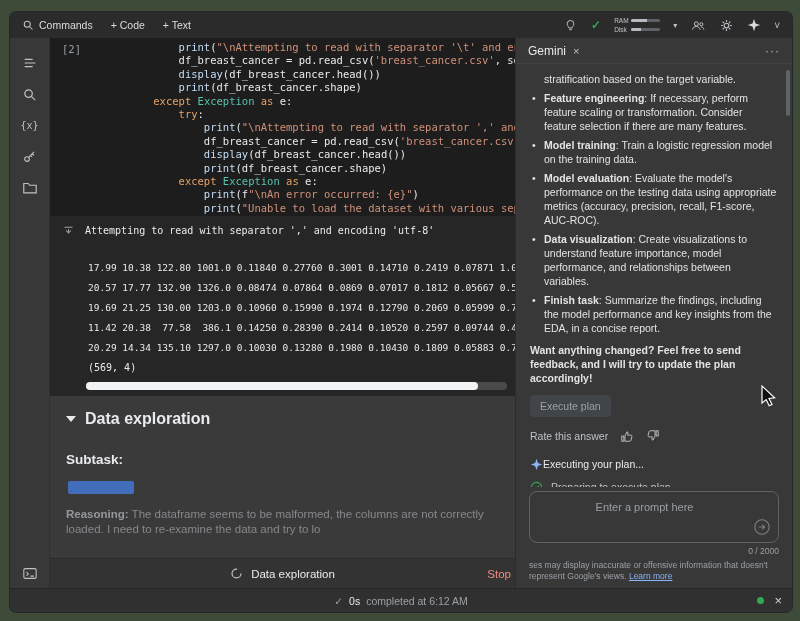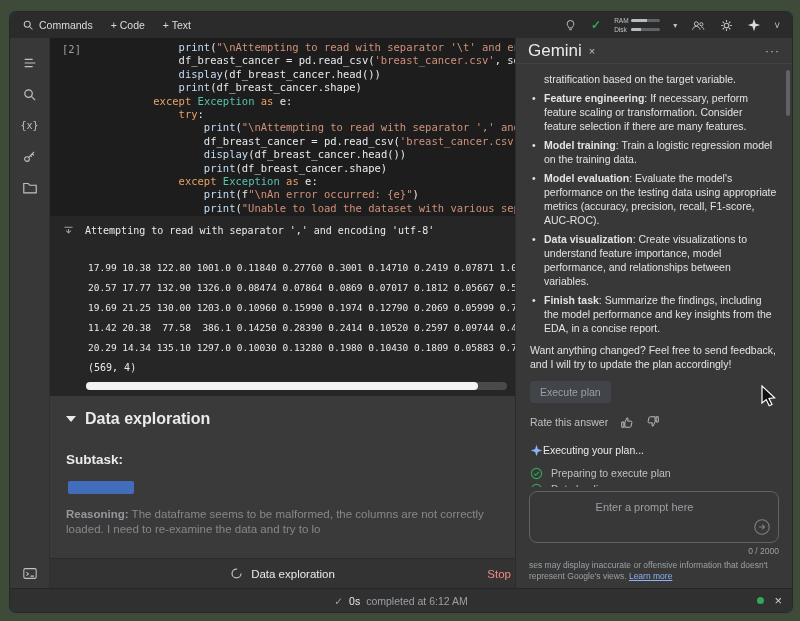--- a/index.html
+++ b/index.html
@@ -75,29 +75,29 @@
   .md-reason b { color:#94979b; }
   .execbar {
     position:absolute; bottom:0; left:0; right:0; height:30px;
     background:#333333; border-top:1px solid #2b2b2b;
     display:flex; align-items:center; justify-content:center; gap:8px; font-size:11.5px; color:#e8eaed;
   }
   .stop-btn { position:absolute; right:4px; color:var(--stop-red,#f28b82); font-size:11.5px; cursor:pointer; }
   
   .gemini { flex:1; background:#383838; border-left:1px solid #2c2c2c; position:relative; display:flex; flex-direction:column; }
   .g-header { height:26px; flex:none; display:flex; align-items:center; gap:7px; padding:0 12px; border-bottom:1px solid #424242; }
-  .g-title { font-size:17px; color:#e8eaed; }
+  .g-title { font-size:12px; color:#e8eaed; }
   .g-close { font-size:11px; color:#bdc1c6; cursor:pointer; }
   .g-more { margin-left:auto; color:#bdc1c6; font-size:12px; letter-spacing:1px; cursor:pointer; }
   .g-scroll { flex:1; overflow:hidden; padding:8px 14px 0 14px; font-size:10.5px; line-height:14px; color:#e3e3e3; position:relative; }
   .g-cont { margin-left:14px; margin-bottom:5px; }
   .g-bullets { list-style:none; }
   .g-bullets li { position:relative; padding-left:14px; margin-bottom:5px; }
   .g-bullets li::before { content:"•"; position:absolute; left:2px; color:#e3e3e3; }
-  .g-feedback { margin-top:8px; }
+  .g-feedback { margin-top:8px;font-weight:bold; }
   .g-exec-btn {
     display:inline-block; margin-top:10px; padding:4px 10px; border-radius:4px;
     background:#414549; color:#9aa0a6; font-size:10.5px; cursor:default;
   }
   .g-rate { margin-top:12px; display:flex; align-items:center; gap:12px; color:#bdc1c6; }
   .g-executing { margin-top:14px; display:flex; align-items:center; gap:0; color:#e8eaed; }
   .g-steps { margin-top:8px; }
   .g-step { display:flex; align-items:center; gap:8px; height:16px; color:#bdc1c6; }
   .g-bottom { flex:none; padding:4px 13px 6px; }
   .promptbox { position:relative; border:1px solid #5f6368; border-radius:8px; height:52px; background:#383838; }

